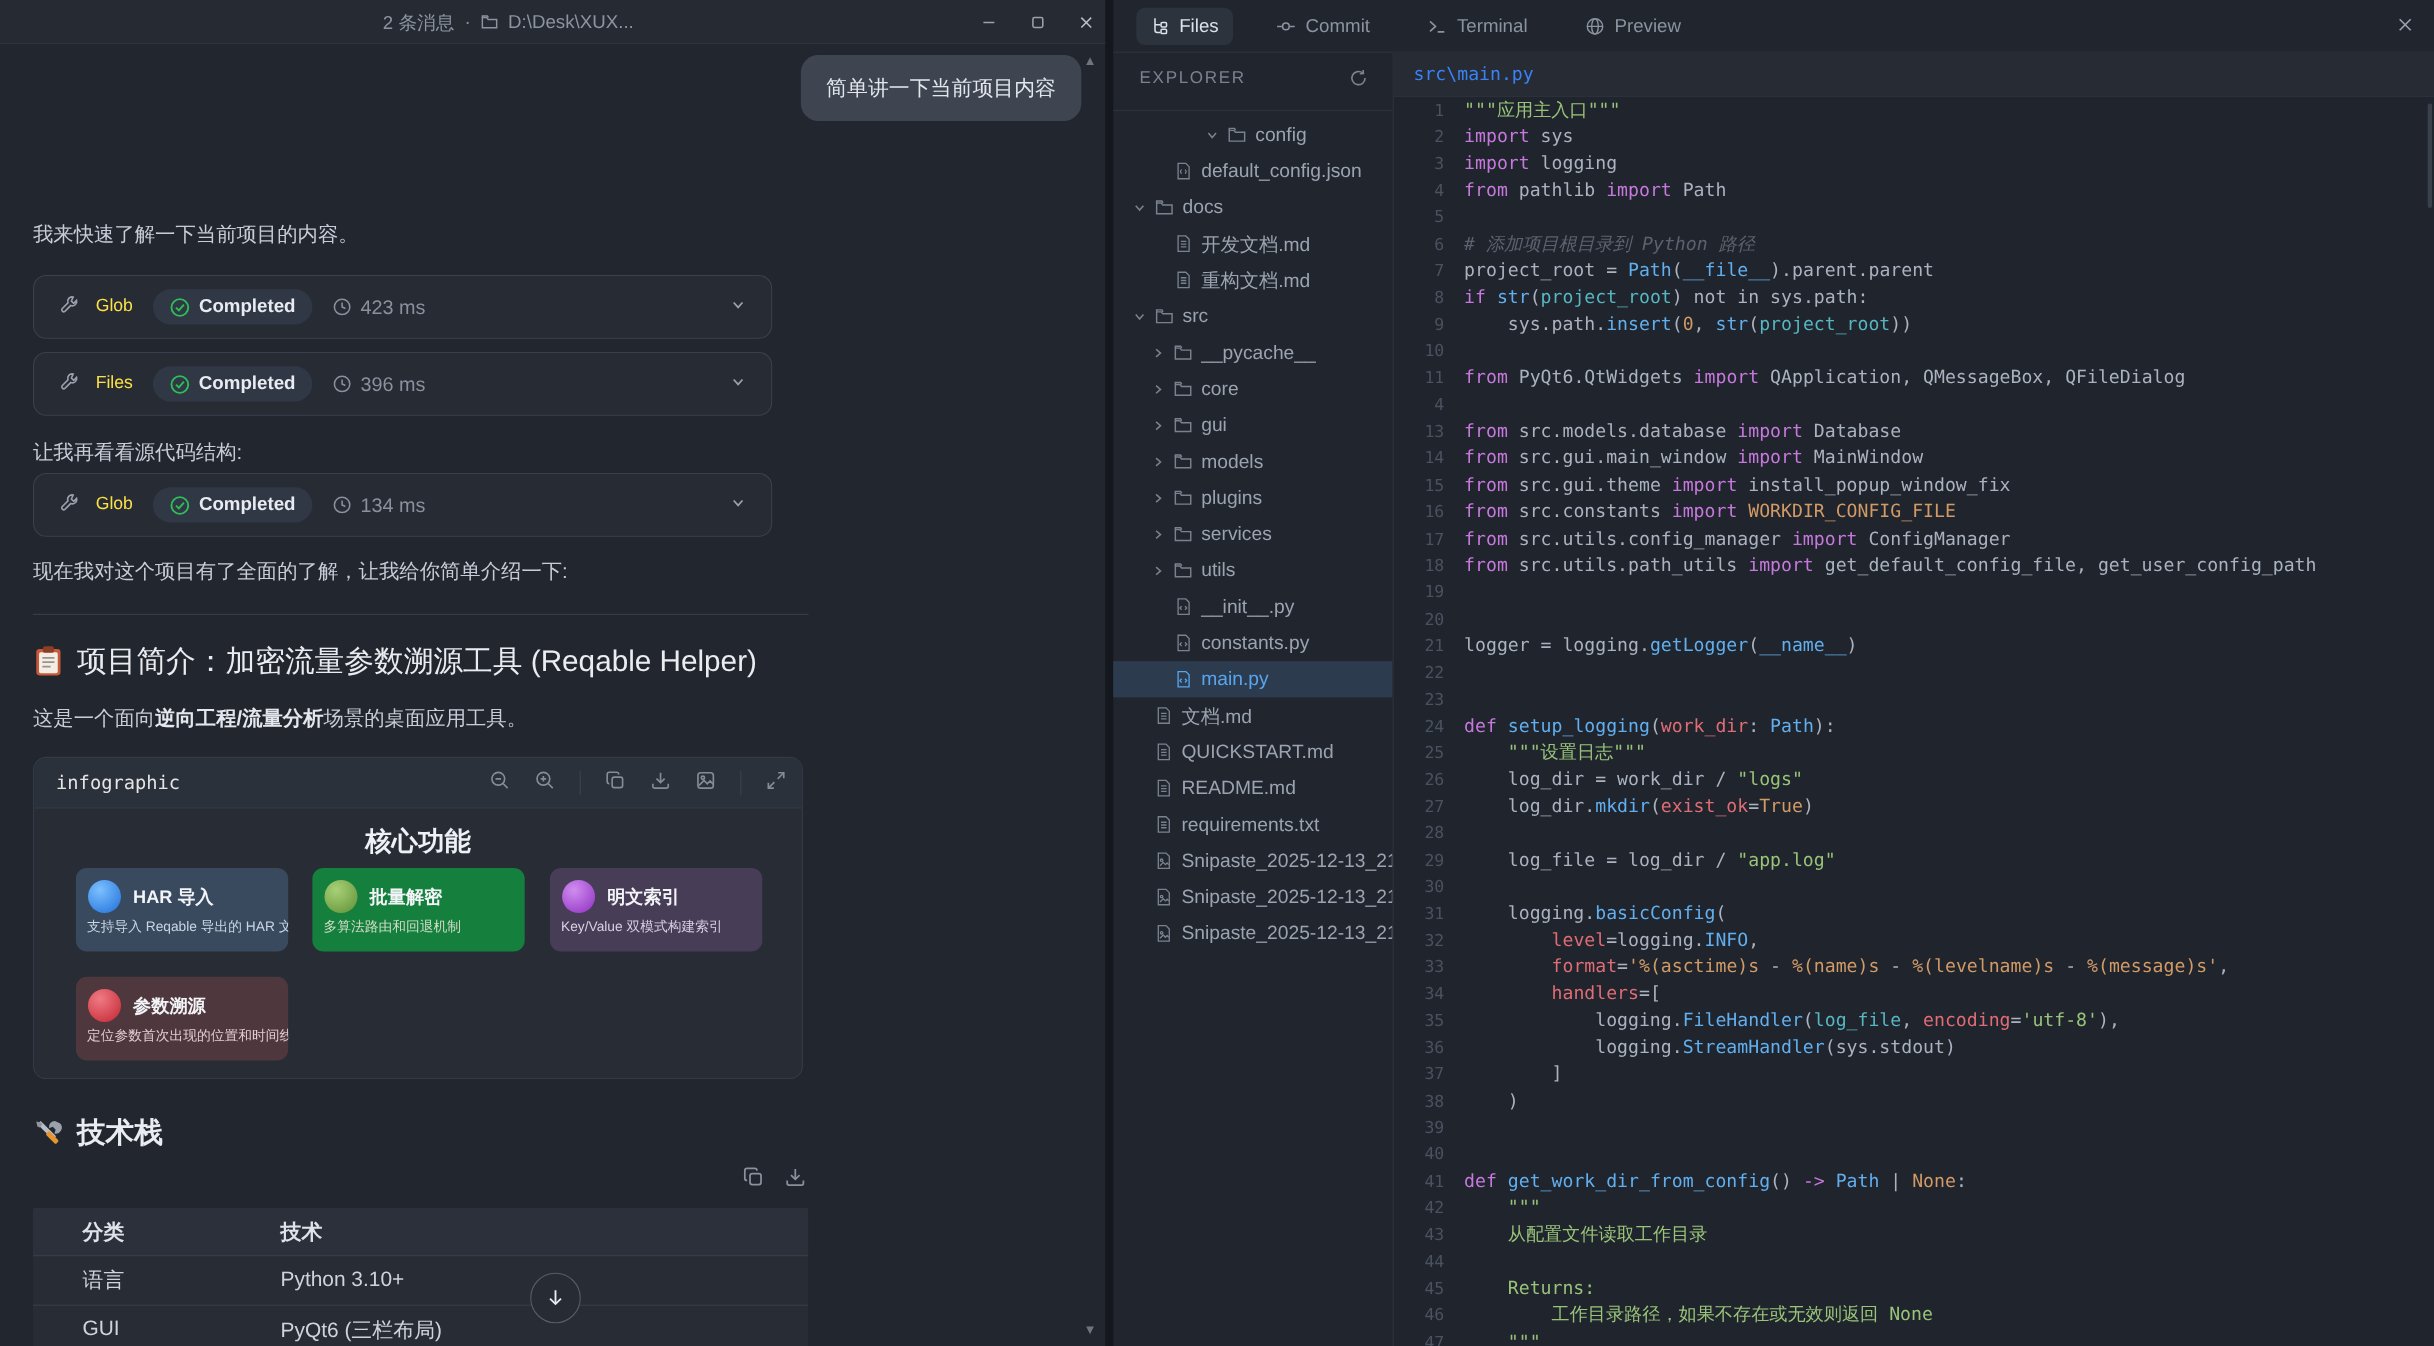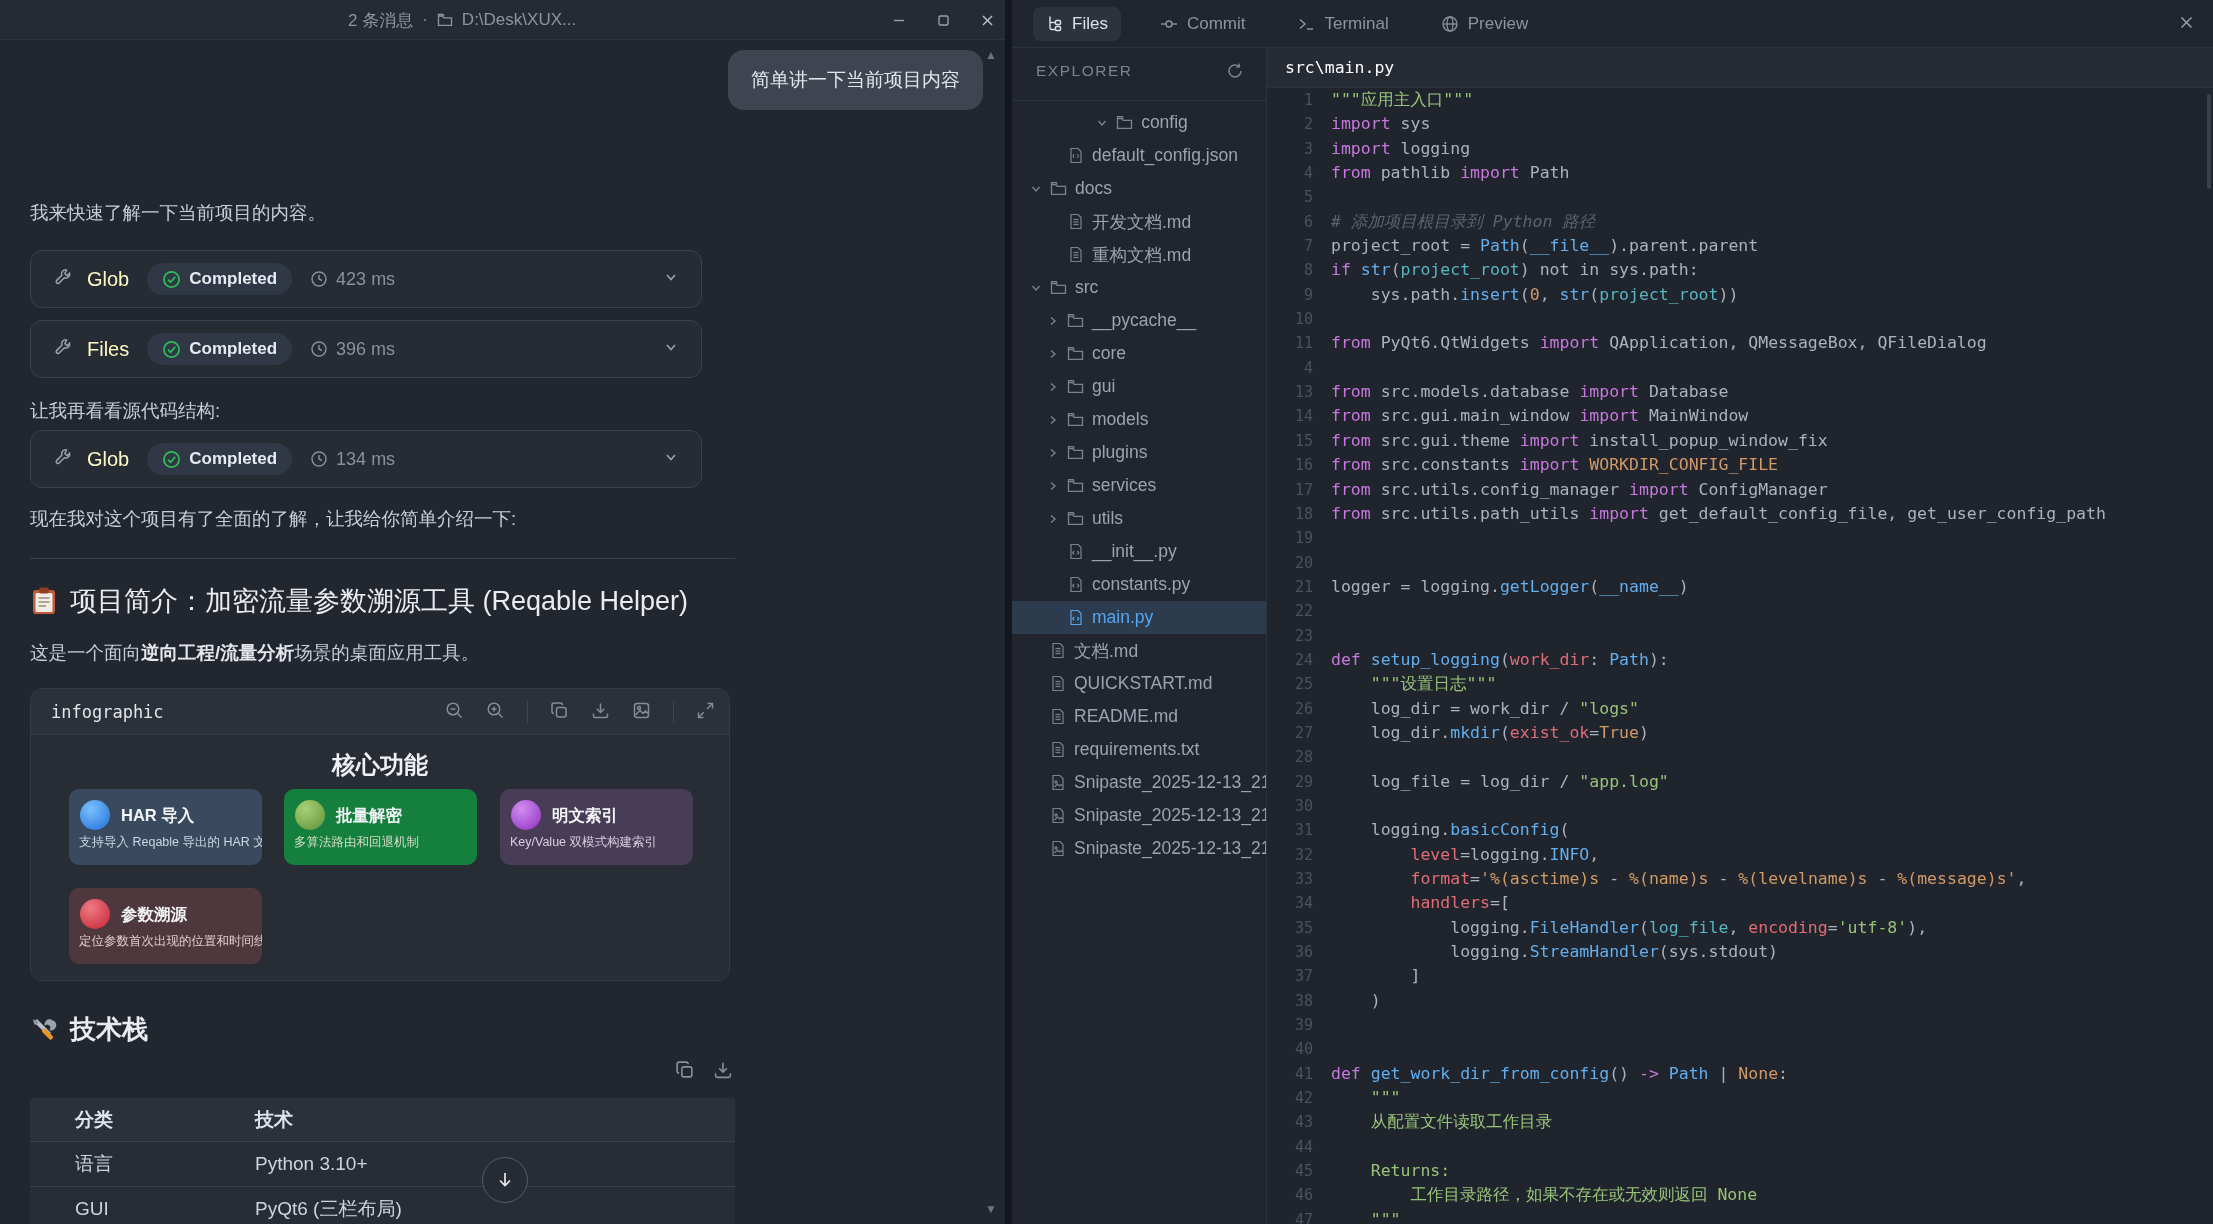--- a/index.html
+++ b/index.html
@@ -15,21 +15,21 @@
   .win-btn { width:20px; height:20px; display:flex; align-items:center; justify-content:center; cursor:default; }
 
   .chat-body { position:absolute; left:0; top:40px; width:1005px; height:1184px; }
   .scroll-arrow { position:absolute; right:8px; color:#6e7580; font-size:12px; }
 
   .bubble { position:absolute; right:22px; top:10px; background:#3e4450; color:#e2e6ec; font-size:19px; padding:17px 23px; border-radius:16px; }
 
   .msg { position:absolute; left:30px; color:#c7cdd7; font-size:18.5px; }
 
   .tool-card { position:absolute; left:30px; width:672px; height:58px; background:#262b34; border:1px solid #3a414c; border-radius:12px; display:flex; align-items:center; padding:0 22px; }
-  .tool-card .tname { color:#fef9c3; font-size:20px; margin:0 18px 0 14px; }
+  .tool-card .tname { color:#fde047; font-size:16px; margin:0 18px 0 14px; }
   .badge { display:flex; align-items:center; gap:8px; background:#313845; border-radius:999px; padding:6px 15px; }
   .badge .btext { color:#e8ebf1; font-weight:bold; font-size:17px; }
   .dur { display:flex; align-items:center; gap:8px; color:#8a919d; font-size:18px; margin-left:18px; }
   .tool-card .chev { margin-left:auto; color:#9aa1ad; }
 
   .hr { position:absolute; left:30px; width:705px; height:1px; background:#3a4049; }
 
   .h1 { position:absolute; left:30px; display:flex; align-items:center; gap:12px; color:#e9ecf1; font-size:27px; font-weight:normal; }
   .intro { position:absolute; left:30px; color:#c7cdd7; font-size:18.5px; }
   .intro b { color:#e4e8ee; }
@@ -68,21 +68,21 @@
   .exp-head { position:absolute; left:24px; top:14px; color:#7b8290; font-size:15.5px; letter-spacing:1.5px; }
   .exp-refresh { position:absolute; right:22px; top:14px; color:#7b8290; }
   .exp-sep { position:absolute; left:0; top:52px; width:254px; height:1px; background:#2d333d; }
   .tree { position:absolute; left:0; top:58px; width:254px; }
   .trow2 { height:33px; display:flex; align-items:center; gap:8px; font-size:17.5px; color:#9ba3b0; white-space:nowrap; overflow:hidden; }
   .trow2.sel { background:#2d3b4f; color:#57a6ed; }
   .trow2 svg { flex:none; }
 
   .editor { position:absolute; left:254px; top:48px; width:947px; height:1176px; background:#20252d; border-left:1px solid #2d333d; }
   .ed-tabbar { position:absolute; left:0; top:0; width:100%; height:40px; background:#262b34; border-bottom:1px solid #2d333d; }
-  .ed-tabname { position:absolute; left:18px; top:10px; font-family:"DejaVu Sans Mono", monospace; font-size:16.5px; color:#ffffff; }
+  .ed-tabname { position:absolute; left:18px; top:10px; font-family:"DejaVu Sans Mono", monospace; font-size:16.5px; color:#3b82f6; }
   .code { position:absolute; left:0; top:40px; width:100%; font-family:"DejaVu Sans Mono", monospace; font-size:16.5px; }
   .cl { height:24.35px; line-height:24.35px; white-space:pre; display:flex; }
   .cl .g { width:46px; flex:none; text-align:right; color:#4a515f; font-size:15px; padding-right:0; }
   .cl .code-txt { padding-left:18px; }
   .tk-t { color:#abb2bf; } .tk-k { color:#c678dd; } .tk-s { color:#98c379; }
   .tk-c { color:#5b626e; font-style:italic; } .tk-f { color:#61afef; }
   .tk-v { color:#56b6c2; } .tk-n { color:#d19a66; } .tk-p { color:#e06c75; }
   .ed-scrollthumb { position:absolute; right:2px; top:46px; width:4px; height:95px; border-radius:2px; background:#3a414c; }
 </style>
 </head>

